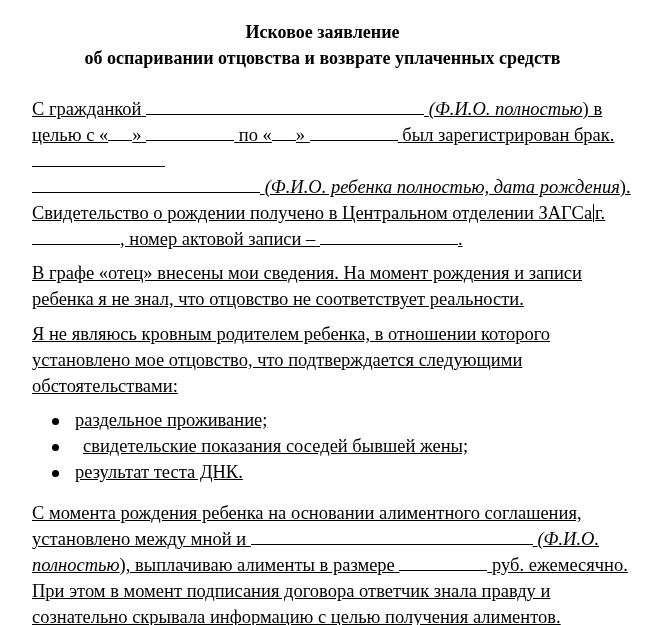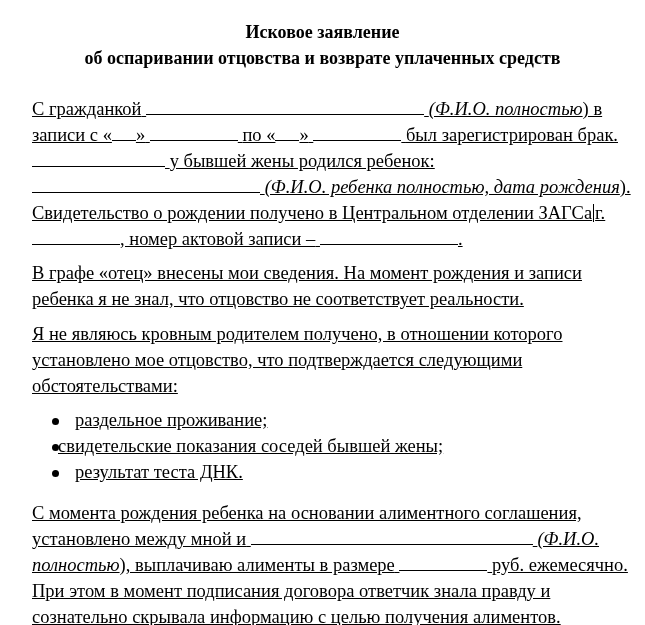--- a/index.html
+++ b/index.html
@@ -30,53 +30,52 @@
 <div>
   <div class="title t1">Исковое заявление</div>
   <div class="title t2">об оспаривании отцовства и возврате уплаченных средств</div>
 
   <div class="line" style="top:98px">
     <span>С гражданкой</span>
     <span class="blank" style="width:278px"></span>
     <i>(Ф.И.О. полностью</i><span>) в</span>
   </div>
   <div class="line" style="top:124px">
-    <span>записи с «</span><span class="blank" style="width:24px"></span><span>»</span>
+    <span>целью с «</span><span class="blank" style="width:24px"></span><span>»</span>
     <span class="blank" style="width:88px"></span>
     <span>по «</span><span class="blank" style="width:24px"></span><span>»</span>
     <span class="blank" style="width:88px"></span>
     <span>был зарегистрирован брак.</span>
   </div>
   <div class="line" style="top:150px">
     <span class="blank" style="width:133px"></span>
-    <span>у бывшей жены родился ребенок:</span>
   </div>
   <div class="line" style="top:176px">
     <span class="blank" style="width:228px"></span>
     <i>(Ф.И.О. ребенка полностью, дата рождения</i><span>).</span>
   </div>
   <div class="line" style="top:202px">
     <span>Свидетельство о рождении получено в Центральном отделении ЗАГСа</span><span class="cursor"></span><span>г.</span>
   </div>
   <div class="line" style="top:228px">
     <span class="blank" style="width:88px"></span><span>, номер актовой записи –</span>
     <span class="blank" style="width:138px"></span><span>.</span>
   </div>
 
   <div class="line" style="top:262px">В графе «отец» внесены мои сведения. На момент рождения и записи</div>
   <div class="line" style="top:288px">ребенка я не знал, что отцовство не соответствует реальности.</div>
 
-  <div class="line" style="top:323px">Я не являюсь кровным родителем получено, в отношении которого</div>
+  <div class="line" style="top:323px">Я не являюсь кровным родителем ребенка, в отношении которого</div>
   <div class="line" style="top:349px">установлено мое отцовство, что подтверждается следующими</div>
   <div class="line" style="top:375px">обстоятельствами:</div>
 
   <div class="bullet" style="top:418px"></div>
   <div class="line" style="top:409px; left:75px">раздельное проживание;</div>
   <div class="bullet" style="top:444px"></div>
-  <div class="line" style="top:435px; left:58px">свидетельские показания соседей бывшей жены;</div>
+  <div class="line" style="top:435px; left:83px">свидетельские показания соседей бывшей жены;</div>
   <div class="bullet" style="top:470px"></div>
   <div class="line" style="top:461px; left:75px">результат теста ДНК.</div>
 
   <div class="line" style="top:502px">С момента рождения ребенка на основании алиментного соглашения,</div>
   <div class="line" style="top:528px">
     <span>установлено между мной и</span>
     <span class="blank" style="width:282px"></span>
     <i>(Ф.И.О.</i>
   </div>
   <div class="line" style="top:554px">

